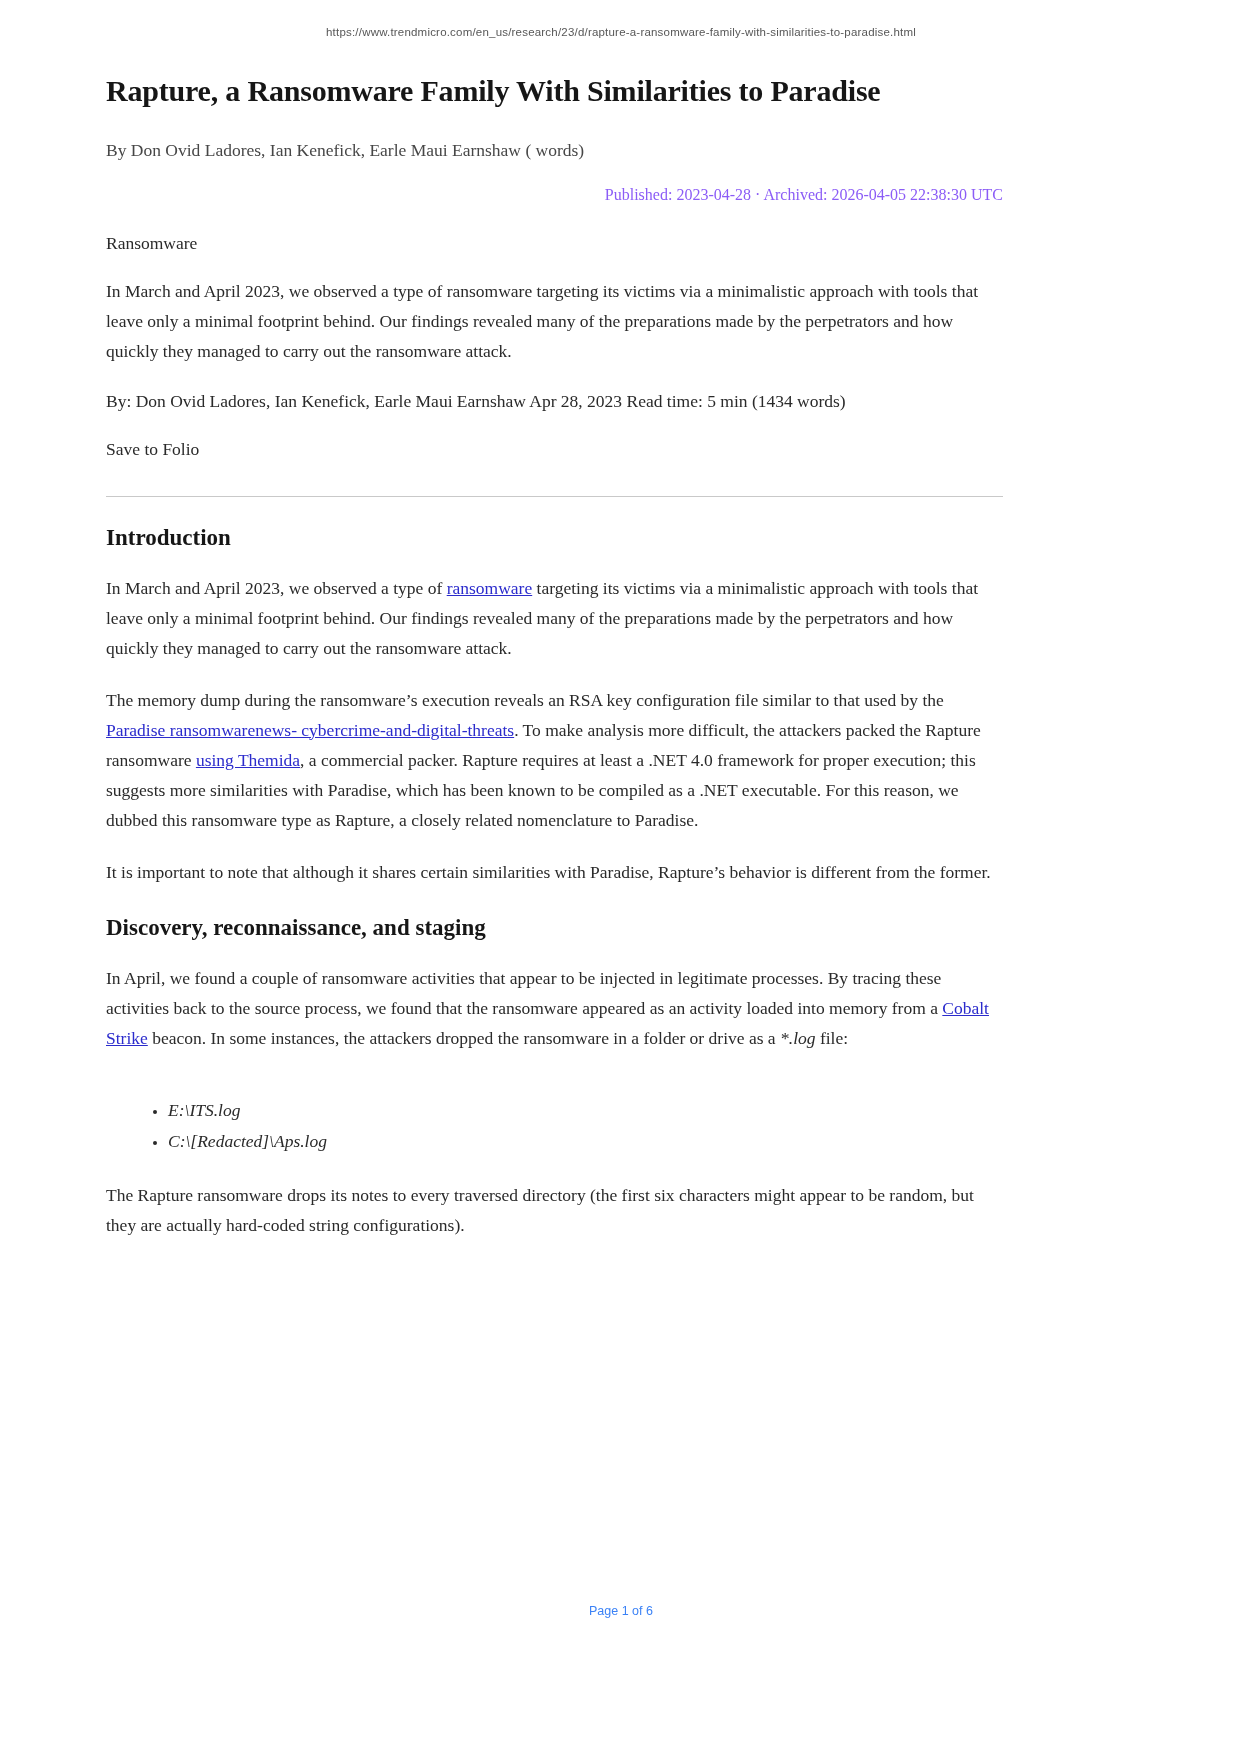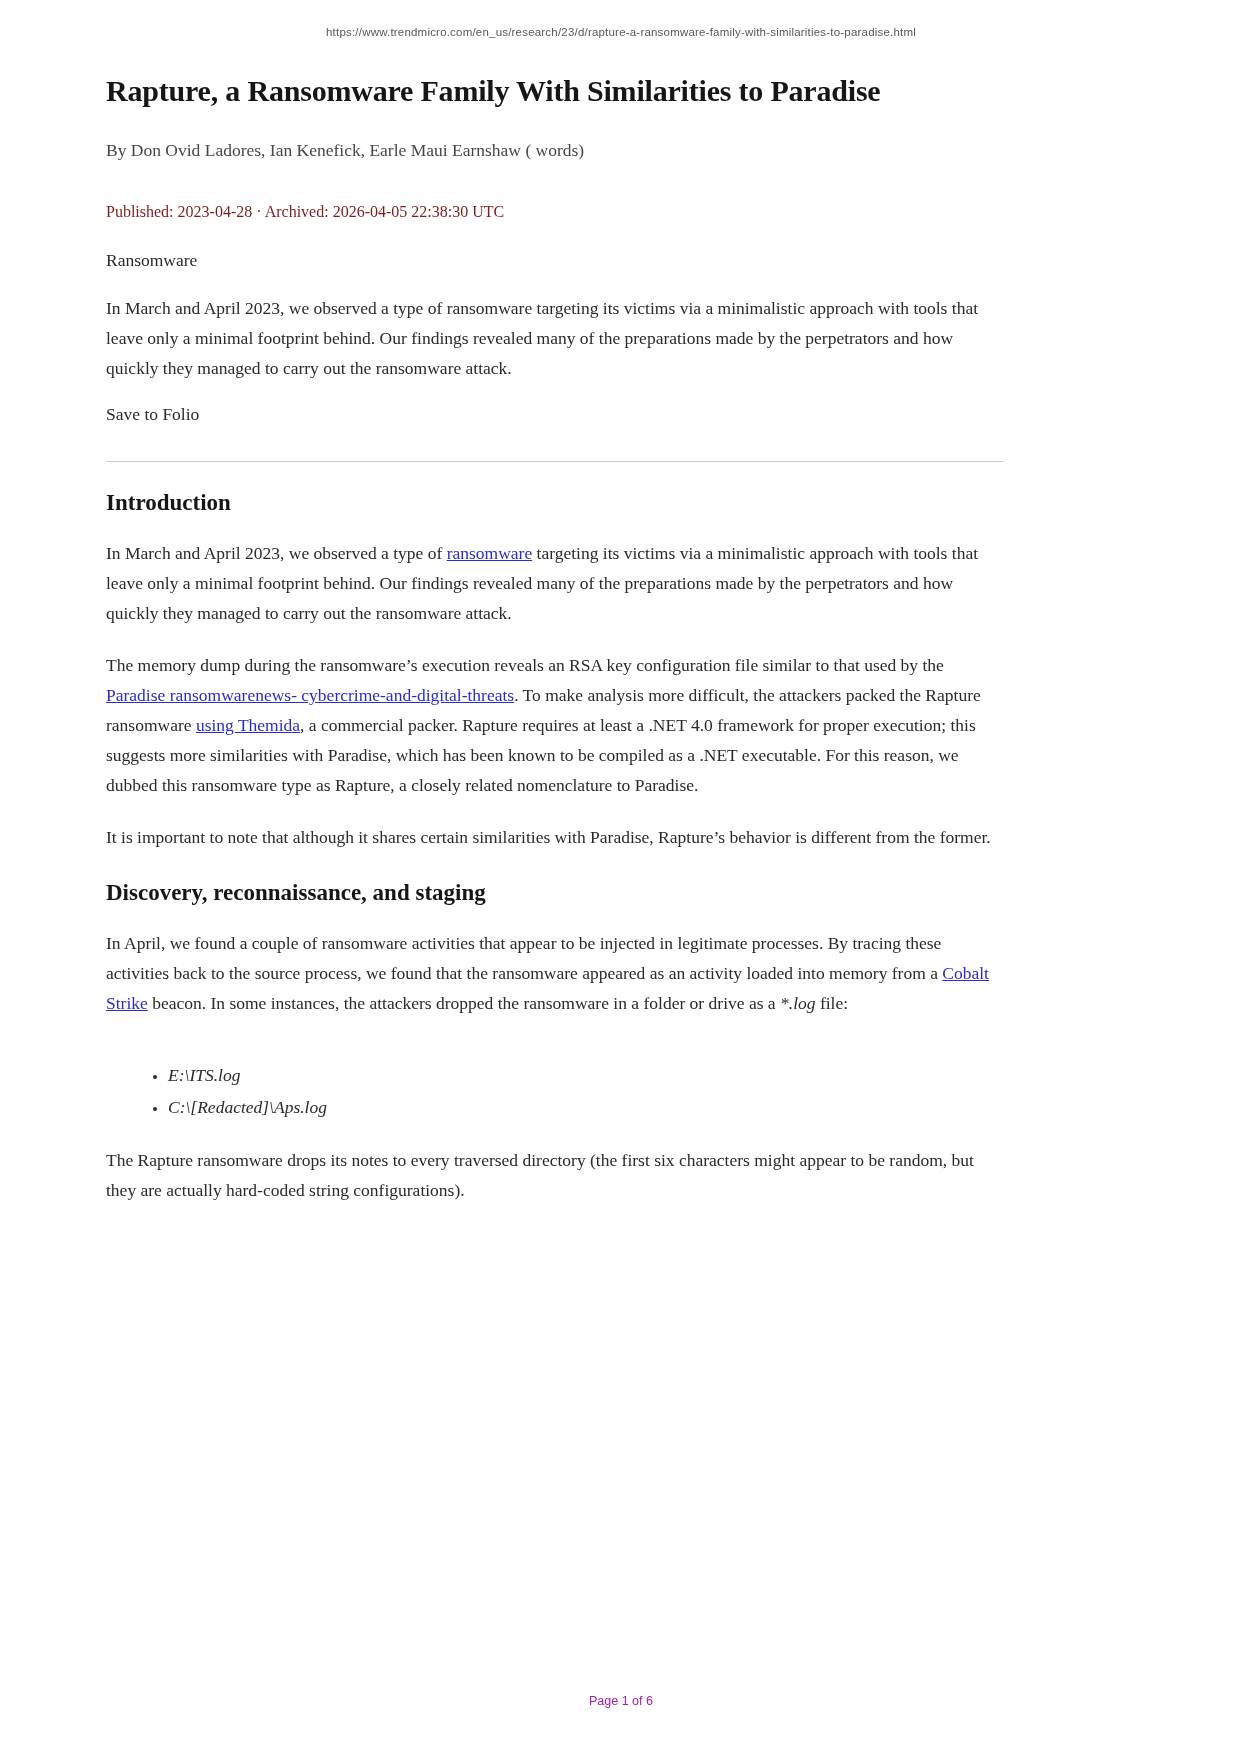--- a/index.html
+++ b/index.html
@@ -33,23 +33,24 @@
     color: #161616;
     white-space: nowrap;
     letter-spacing: -0.2px;
   }
   .byline {
     margin-top: 32px;
     font-size: 17.5px;
     color: #474747;
   }
   .published-line {
-    margin-top: 42px;
+    margin-top: 25px;
     font-size: 16px;
-    color: #7f1d1d;
+    color: #8b5cf6;
+    text-align: right;
   }
   .category {
     margin-top: 29px;
     font-size: 17.5px;
     color: #2a2a2a;
   }
   .body-p {
     margin-top: 22px;
     font-size: 17.5px;
     line-height: 30px;
@@ -91,46 +92,47 @@
   }
   ul.file-list li {
     font-size: 17.5px;
     line-height: 31.5px;
     font-style: italic;
     color: #2a2a2a;
   }
   ul.file-list li::marker { font-size: 14px; }
   .page-footer {
     position: absolute;
-    top: 1694px;
+    top: 1604px;
     left: 0;
     width: 100%;
     text-align: center;
     font-family: "Liberation Sans", sans-serif;
     font-size: 12.5px;
-    color: #a21caf;
+    color: #3b82f6;
   }
 </style>
 </head>
 <body>
 
 <div class="url-header">https://www.trendmicro.com/en_us/research/23/d/rapture-a-ransomware-family-with-similarities-to-paradise.html</div>
 
 <div class="container">
 
   <h1 class="article-title">Rapture, a Ransomware Family With Similarities to Paradise</h1>
 
   <div class="byline">By Don Ovid Ladores, Ian Kenefick, Earle Maui Earnshaw ( words)</div>
 
   <div class="published-line">Published: 2023-04-28 · Archived: 2026-04-05 22:38:30 UTC</div>
 
   <div class="category">Ransomware</div>
 
   <p class="body-p">In March and April 2023, we observed a type of ransomware targeting its victims via a minimalistic approach with tools that leave only a minimal footprint behind. Our findings revealed many of the preparations made by the perpetrators and how quickly they managed to carry out the ransomware attack.</p>
 
+  <p class="meta-p">By: Don Ovid Ladores, Ian Kenefick, Earle Maui Earnshaw Apr 28, 2023 Read time: 5 min (1434 words)</p>
 
   <div class="save-folio">Save to Folio</div>
 
   <hr class="divider">
 
   <h2 class="section-heading">Introduction</h2>
 
   <p class="body-p"><span>In March and April 2023, we observed a type of </span><a class="link" href="#">ransomware</a><span> targeting its victims via a minimalistic approach with tools that leave only a minimal footprint behind. Our findings revealed many of the preparations made by the perpetrators and how quickly they managed to carry out the ransomware attack.</span></p>
   <p class="body-p"><span>The memory dump during the ransomware’s execution reveals an RSA key configuration file similar to that used by the </span><a class="link" href="#">Paradise ransomwarenews- cybercrime-and-digital-threats</a><span>. To make analysis more difficult, the attackers packed the Rapture ransomware </span><a class="link" href="#">using Themida</a><span>, a commercial packer. Rapture requires at least a .NET 4.0 framework for proper execution; this suggests more similarities with Paradise, which has been known to be compiled as a .NET executable. For this reason, we dubbed this ransomware type as Rapture, a closely related nomenclature to Paradise.</span></p>
   <p class="body-p"><span>It is important to note that although it shares certain similarities with Paradise, Rapture’s behavior is different from the former.</span></p>

